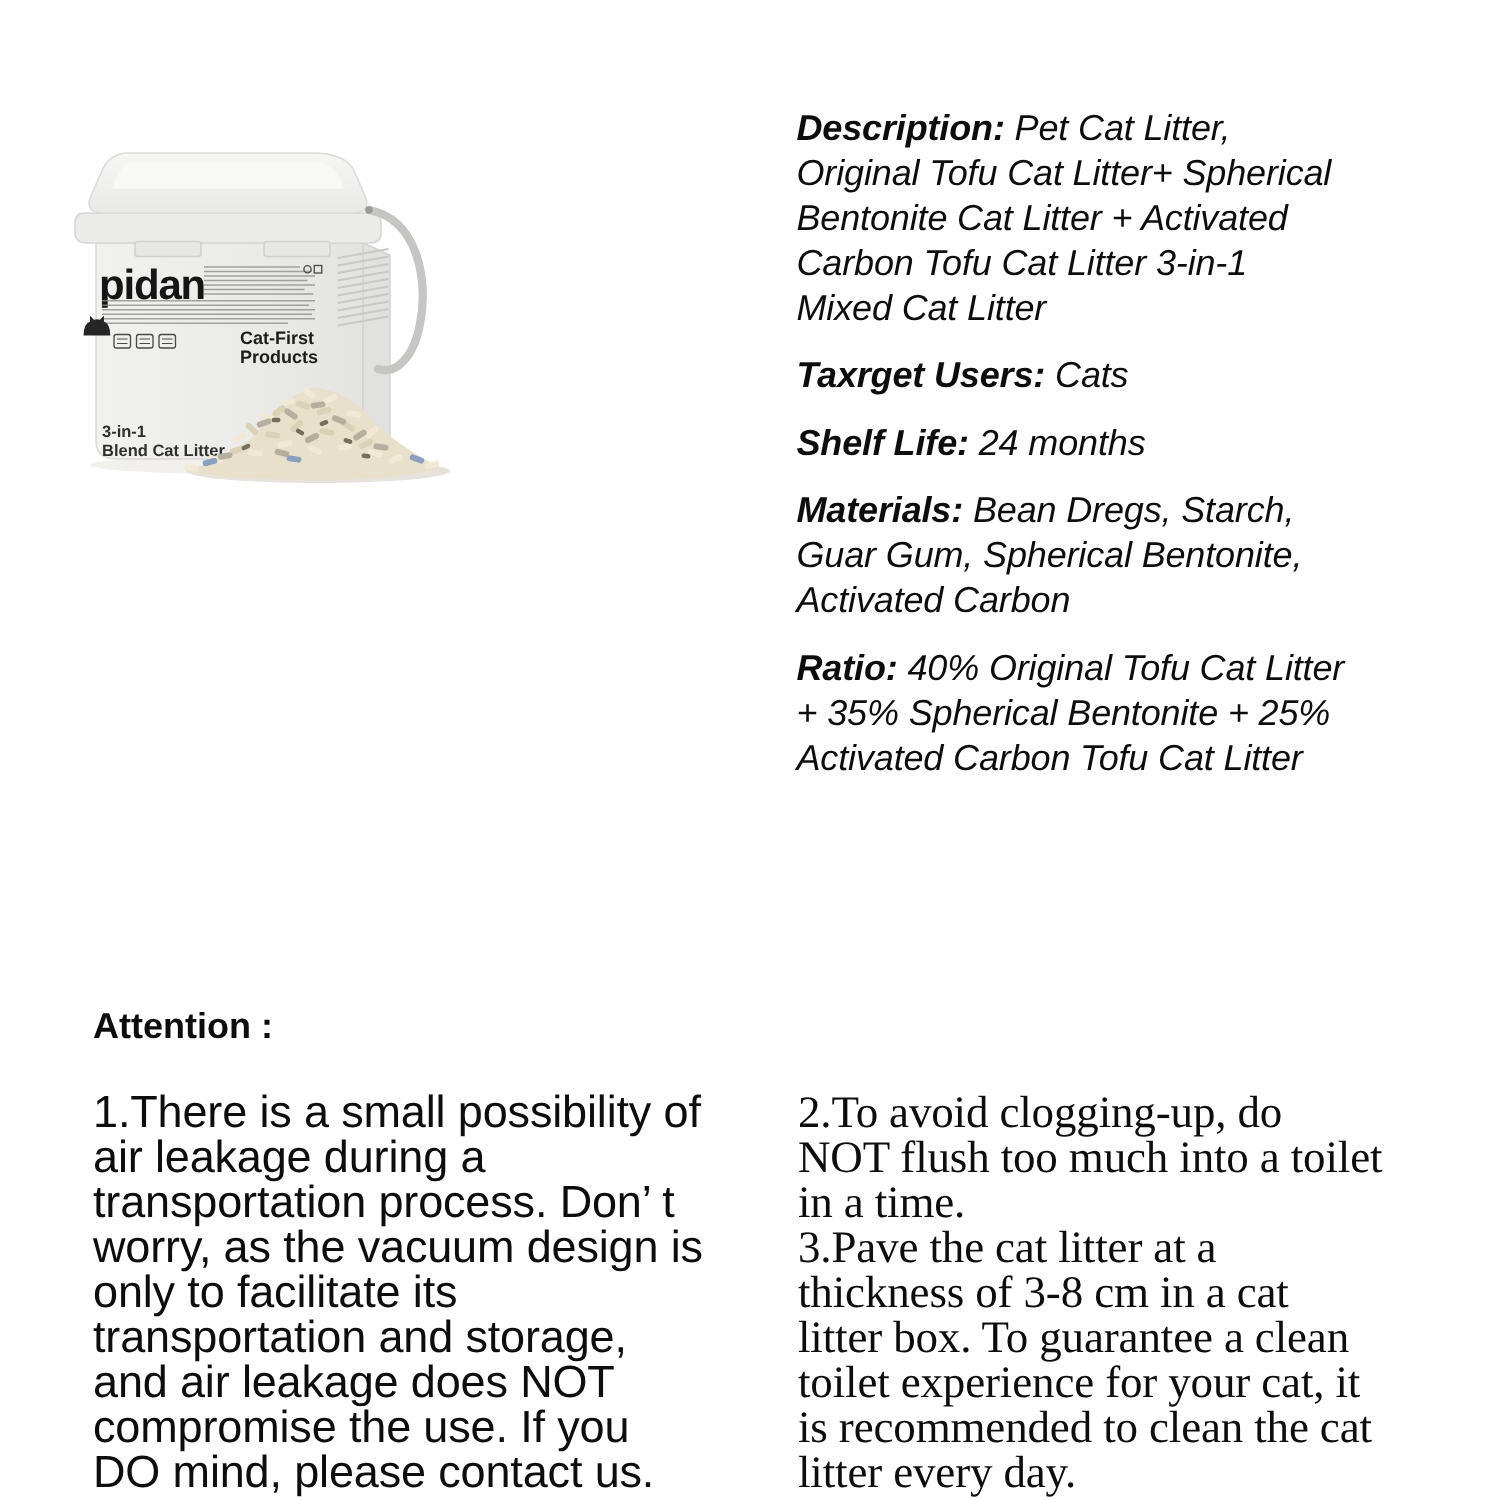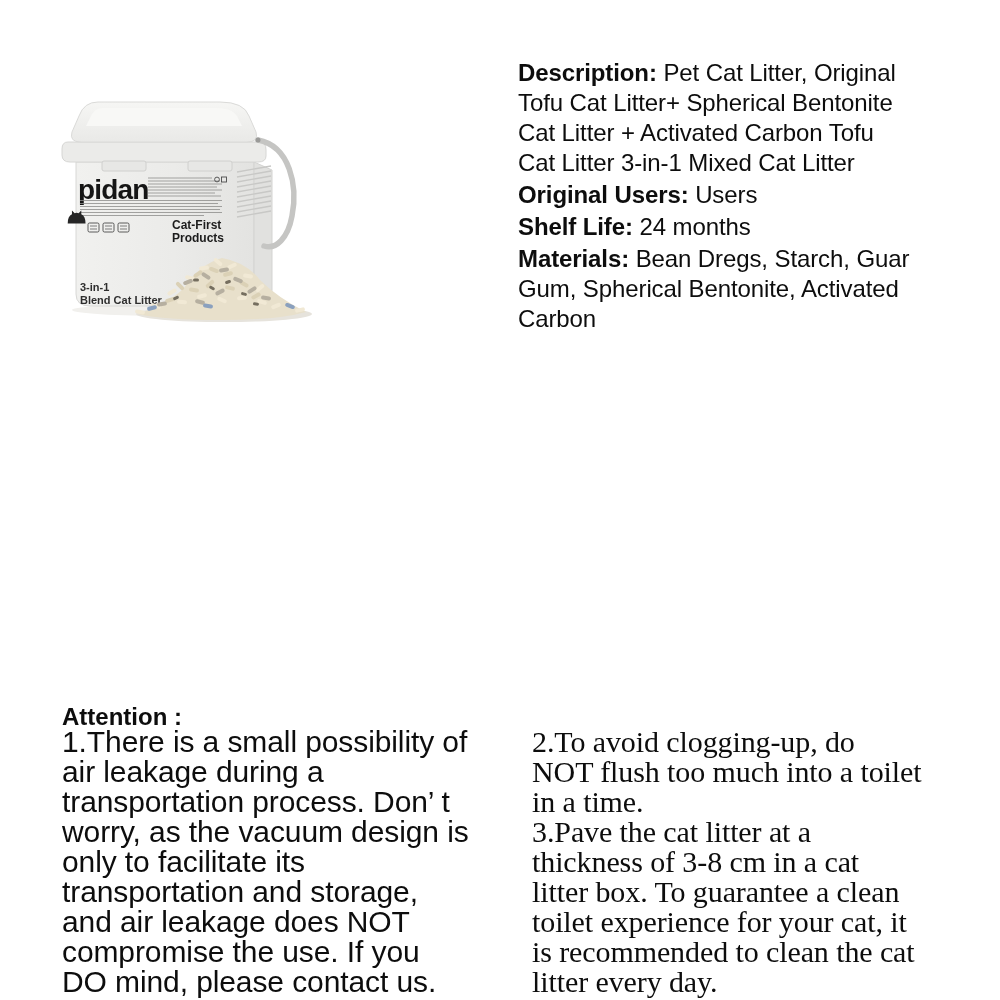--- a/index.html
+++ b/index.html
@@ -12,44 +12,44 @@
     width: 1000px;
     height: 1000px;
     background: #ffffff;
     overflow: hidden;
     font-family: "Liberation Sans", "DejaVu Sans", sans-serif;
     color: #0d0d0d;
   }
   
   .photo {
     position: absolute;
-    left: 52px;
+    left: 40px;
     top: 92px;
     width: 270px;
     height: 240px;
   }
   
   .specs {
     position: absolute;
     left: 516px;
     top: 56px;
     width: 400px;
     font-size: 24px;
     line-height: 30px;
     letter-spacing: -0.1px;
     hyphens: auto;
     -webkit-hyphens: auto;
   }
-  .specs p { margin: 2px; }
+  .specs p { margin: 15px; font-style: italic; }
   .specs b { font-weight: 700; }
   
   .attention-heading {
     position: absolute;
     left: 62px;
-    top: 702px;
+    top: 670px;
     margin: 0;
     font-size: 24px;
     line-height: 30px;
     font-weight: 700;
   }
   .att-col {
     position: absolute;
     top: 727px;
     font-size: 30px;
     line-height: 30px;
@@ -183,23 +183,24 @@
           <rect x="95" y="214" width="10" height="4" rx="2" transform="rotate(-15 100 216)"></rect>
           <rect x="233" y="212" width="10" height="4" rx="2" transform="rotate(20 238 214)"></rect>
           <rect x="151" y="212" width="10" height="4" rx="2" transform="rotate(8 156 214)"></rect>
         </g>
       </g>
     </svg>
   </div>
 
   <div class="specs">
     <p><b>Description:</b> <span>Pet Cat Litter, Original Tofu Cat Litter+ Spherical Bentonite Cat Litter + Activated Carbon Tofu Cat Litter 3-in-1 Mixed Cat Litter</span></p>
-    <p><b>Original Users:</b> <span>Users</span></p>
+    <p><b>Taxrget Users:</b> <span>Cats</span></p>
     <p><b>Shelf Life:</b> <span>24 months</span></p>
     <p><b>Materials:</b> <span>Bean Dregs, Starch, Guar Gum, Spherical Bentonite, Activated Carbon</span></p>
+    <p><b>Ratio:</b> <span>40% Original Tofu Cat Litter + 35% Spherical Bentonite + 25% Activated Carbon Tofu Cat Litter</span></p>
   </div>
 
   <h2 class="attention-heading">Attention :</h2>
 
   <div class="att-col att-col-1">
     <p>1.There is a small possibility of air leakage during a transportation process. Don’ t worry, as the vacuum design is only to facilitate its transportation and storage, and air leakage does NOT compromise the use. If you DO mind, please contact us.</p>
   </div>
 
   <div class="att-col att-col-2">
     <p>2.To avoid clogging-up, do NOT flush too much into a toilet in a time.</p>

